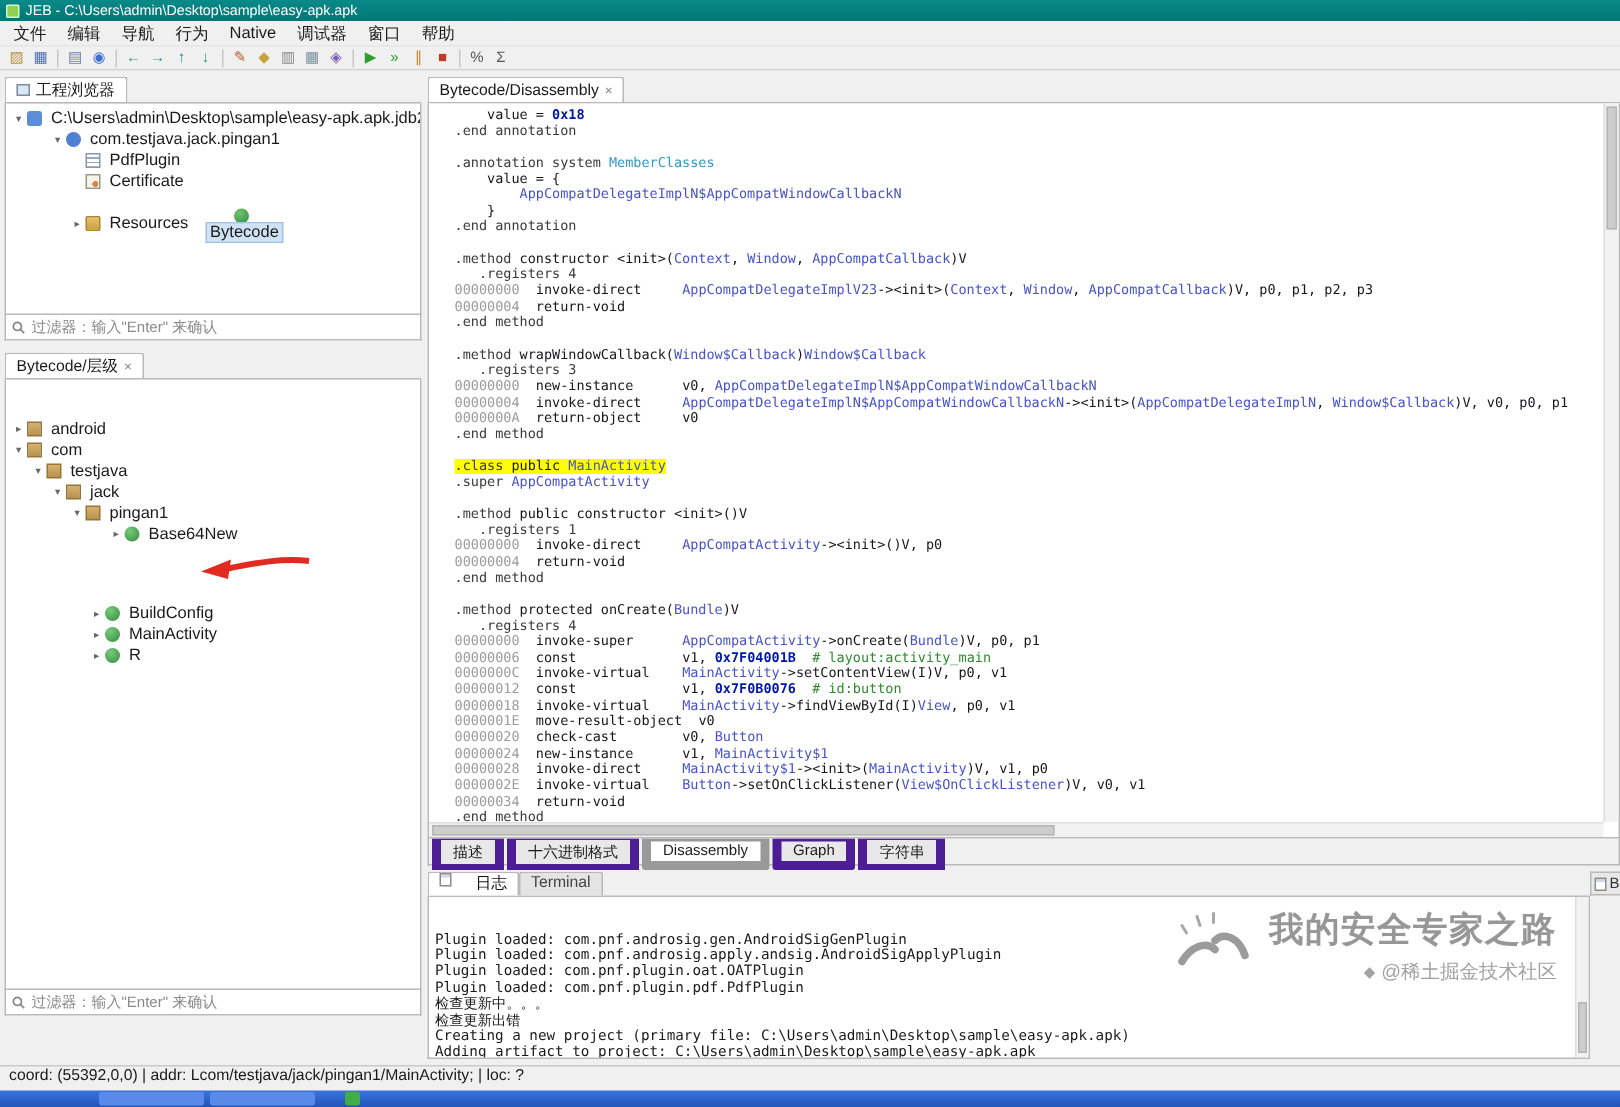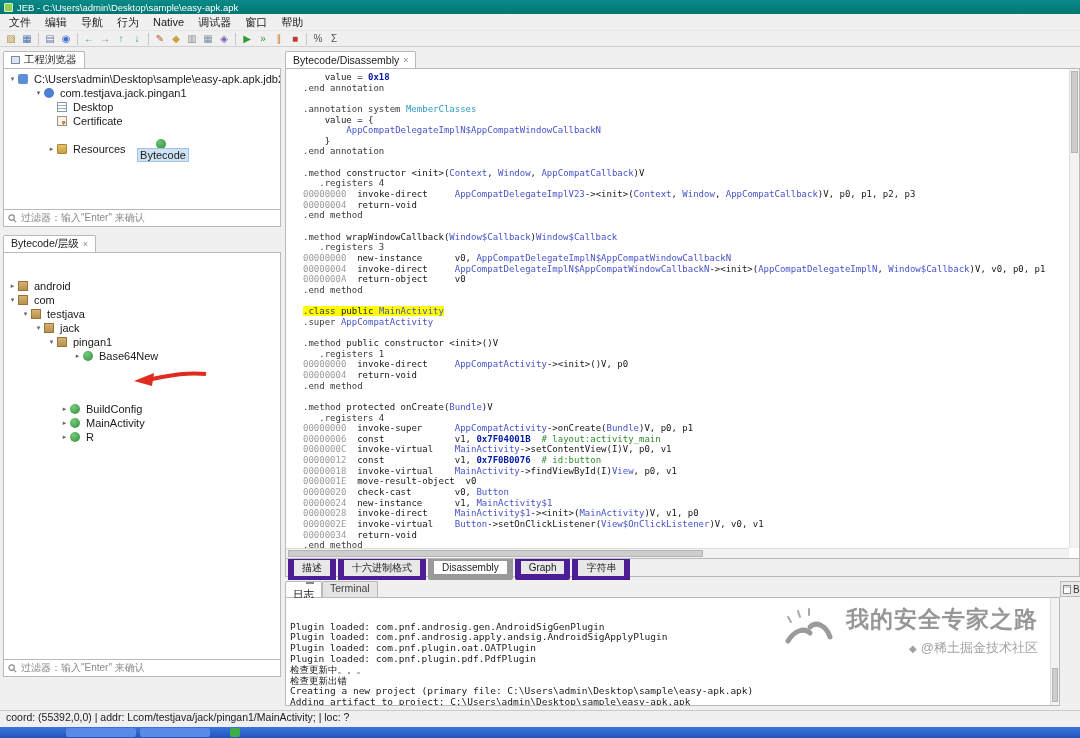--- a/index.html
+++ b/index.html
@@ -64,21 +64,21 @@
   .vscroll{position:absolute;top:0;right:0;bottom:10px;width:10px;background:#f2f2f2;border-left:1px solid #ddd;}
   .vscroll .thumb{position:absolute;top:2px;left:1px;right:1px;height:82px;background:#cdcdcd;border:1px solid #b5b5b5;}
   .hscroll{position:absolute;left:0;right:10px;bottom:0;height:10px;background:#f2f2f2;border-top:1px solid #ddd;}
   .hscroll .thumb{position:absolute;left:2px;top:1px;bottom:1px;width:415px;background:#cdcdcd;border:1px solid #b5b5b5;}
 
   .subtabs{height:18px;display:flex;align-items:center;gap:2px;padding:1px 2px;background:#f0f0f0;border:1px solid #b9b9b9;border-top:none;flex:0 0 auto;}
   .subtab{padding:1px 8px;font-size:10px;border:6px solid #4c1d95;background:#e8e8e8;border-radius:2px;white-space:nowrap;}
   .subtab.active{background:#fff;border-color:#999;}
 
   .console{height:126px;display:flex;flex-direction:column;margin-top:3px;margin-right:20px;flex:0 0 auto;}
-  .console-tab{display:flex;align-items:flex-end;gap:4px;height:16px;padding:0 7px;font-size:10.5px;border:1px solid #b9b9b9;border-bottom:none;border-radius:2px 2px 0 0;background:#e4e4e4;color:#444;white-space:nowrap;flex-direction:column;}
+  .console-tab{display:flex;align-items:flex-start;gap:16px;height:16px;padding:0 7px;font-size:10.5px;border:1px solid #b9b9b9;border-bottom:none;border-radius:2px 2px 0 0;background:#e4e4e4;color:#444;white-space:nowrap;}
   .console-tab.active{background:#fff;color:#111;}
   .console-doc-icon{width:8px;height:9px;background:#fff;border:1px solid #8a8a8a;box-shadow:inset 0 2px 0 #cfd8e6;}
   .console-body{flex:1;background:#fff;border:1px solid #b9b9b9;border-top:none;position:relative;font-family:"DejaVu Sans Mono","Liberation Mono",monospace;font-size:9.5px;line-height:10.8px;padding:2px 12px 0 4px;overflow:hidden;white-space:pre;}
   .console-line{height:10.8px;}
   .console-scroll{position:absolute;top:0;right:0;bottom:0;width:9px;background:#f2f2f2;border-left:1px solid #ddd;}
   .console-scroll .thumb{position:absolute;left:1px;right:1px;bottom:3px;height:34px;background:#cdcdcd;border:1px solid #b5b5b5;}
 
   .side-tab{position:absolute;right:0;top:581px;width:20px;height:16px;background:#e8e8e8;border:1px solid #b9b9b9;border-right:none;display:flex;align-items:center;gap:2px;padding-left:2px;font-size:10px;color:#333;overflow:hidden;}
 
   .statusbar{height:17px;background:#f0f0f0;border-top:1px solid #c9c9c9;display:flex;padding:0 6px;font-size:10.5px;flex:0 0 auto;white-space:nowrap;}
@@ -162,21 +162,21 @@
               <span class="tree-label">C:\Users\admin\Desktop\sample\easy-apk.apk.jdb2</span>
             </div>
             <div class="tree-row" style="padding-left: 29px;">
               <span class="tree-arrow">▾</span>
               <span class="tree-icon ic-package-blue"></span>
               <span class="tree-label">com.testjava.jack.pingan1</span>
             </div>
             <div class="tree-row" style="padding-left: 42px;">
               <span class="tree-arrow"></span>
               <span class="tree-icon ic-manifest"></span>
-              <span class="tree-label">Desktop</span>
+              <span class="tree-label">PdfPlugin</span>
             </div>
             <div class="tree-row" style="padding-left: 42px;">
               <span class="tree-arrow"></span>
               <span class="tree-icon ic-certificate"></span>
               <span class="tree-label">Certificate</span>
             </div>
             <div class="tree-row selected" style="padding-left: 42px; flex-direction: column;">
               <span class="tree-arrow"></span>
               <span class="tree-icon ic-bytecode"></span>
               <span class="tree-label">Bytecode</span>

